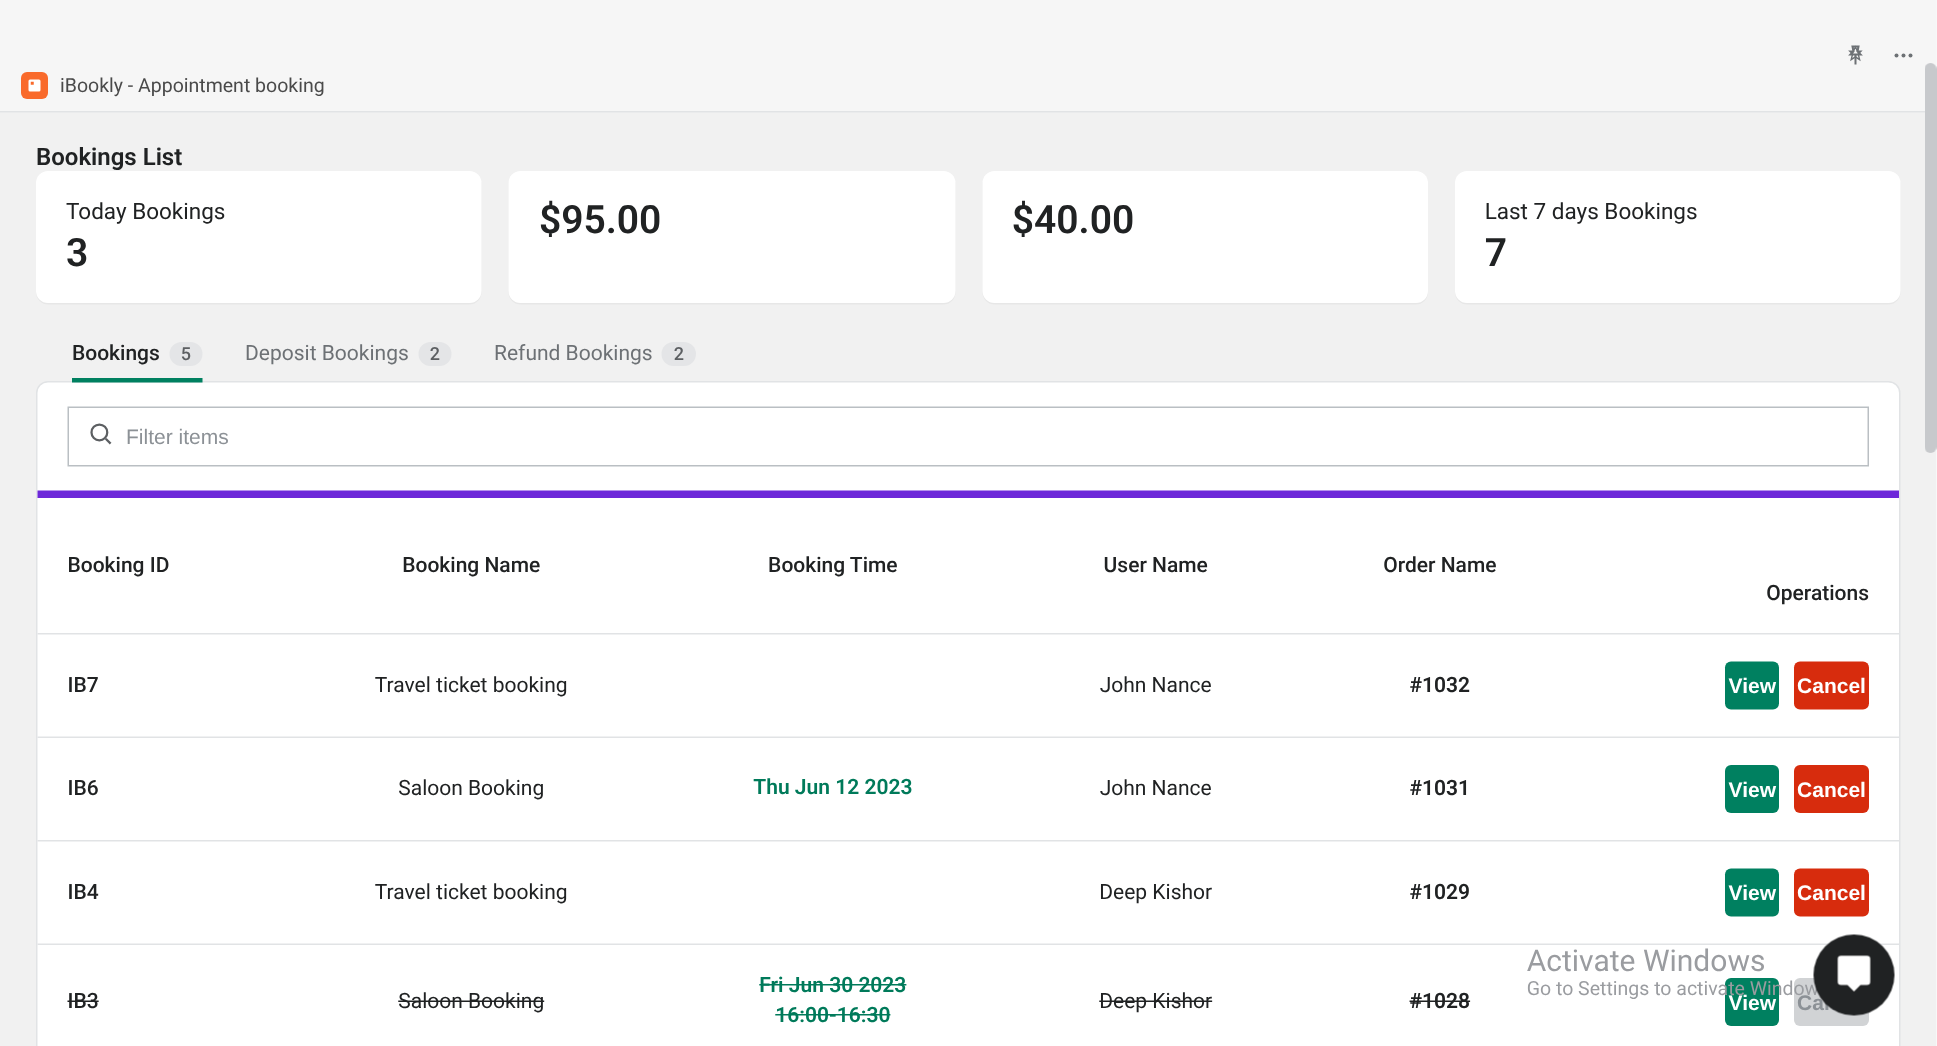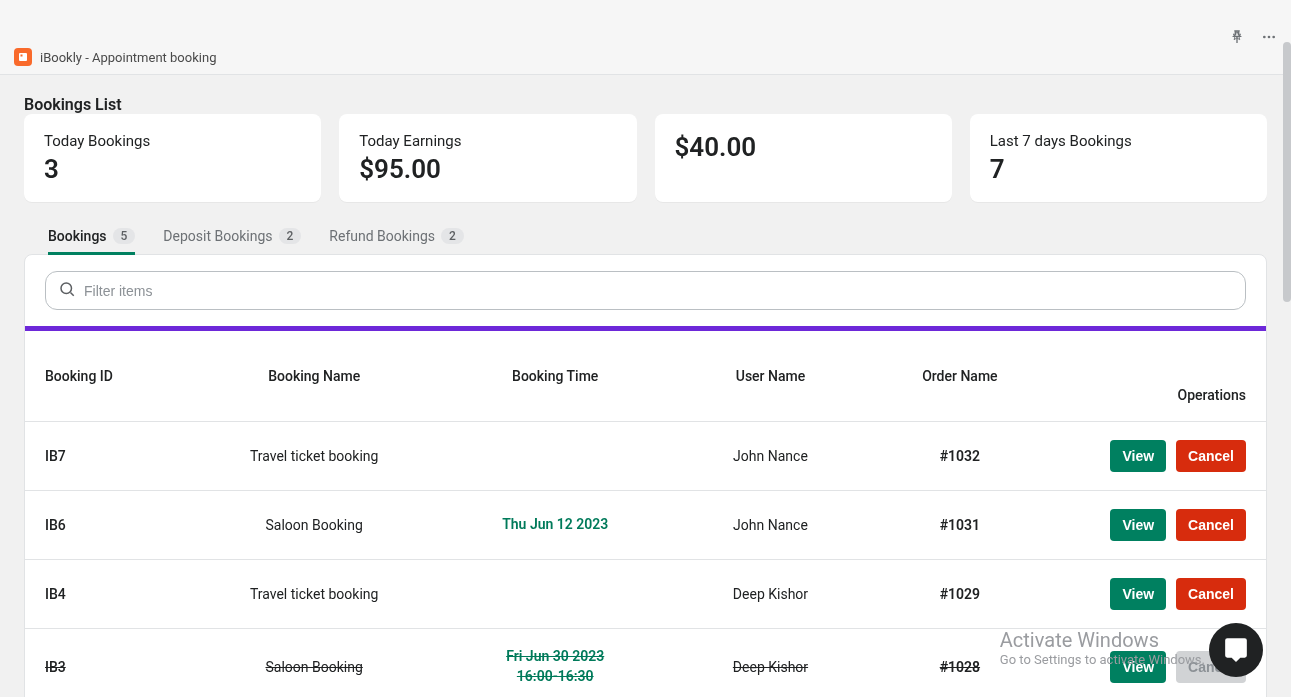--- a/index.html
+++ b/index.html
@@ -114,21 +114,21 @@
       border-radius: 8px 8px 0 0;
       margin-top: -1px;
     }
     .search-wrap {
       padding: 16px 20px;
     }
     .search-box {
       display: flex;
       align-items: center;
       border: 1px solid #babfc3;
-      border-radius: 12px;
+      border-radius: 0;
       padding: 8px 12px;
       gap: 8px;
     }
     .search-box svg { width: 18px; height: 18px; color: #5c5f62; }
     .search-input {
       border: none;
       outline: none;
       font-size: 14px;
       flex: 1;
       color: #202223;
@@ -159,33 +159,33 @@
     .td-time { color: #007a5a; font-weight: 600; line-height: 1.4; }
     .td-ops {
       display: flex;
       justify-content: flex-end;
       gap: 10px;
     }
     .strike { text-decoration: line-through; }
     .btn {
       border: none;
       border-radius: 4px;
-      padding: 8px 12px;
+      padding: 8px 2px;
       font-size: 14px;
       font-weight: 600;
       color: #fff;
       cursor: pointer;
     }
     .btn-view { background: #008060; }
     .btn-cancel { background: #d72c0d; }
     .btn-cancel.disabled { background: #d1d3d5; color: #8c9196; cursor: default; }
 
     .watermark {
       position: fixed;
-      right: 86px;
+      right: 68px;
       bottom: 30px;
       color: #9a9ca0;
       text-align: left;
       pointer-events: none;
     }
     .watermark .wm-title { font-size: 20px; }
     .watermark .wm-sub { font-size: 13px; }
 
     .chat-bubble {
       position: fixed;
@@ -252,21 +252,20 @@
 
 <div class="page">
   <h1 class="page-title">Bookings List</h1>
 
   <div class="cards">
     <div class="card">
       <div class="card-label">Today Bookings</div>
       <div class="card-value">3</div>
     </div>
     <div class="card">
-      <div class="card-label">Today Earnings</div>
       <div class="card-value">$95.00</div>
     </div>
     <div class="card">
       <div class="card-value">$40.00</div>
     </div>
     <div class="card">
       <div class="card-label">Last 7 days Bookings</div>
       <div class="card-value">7</div>
     </div>
   </div>

